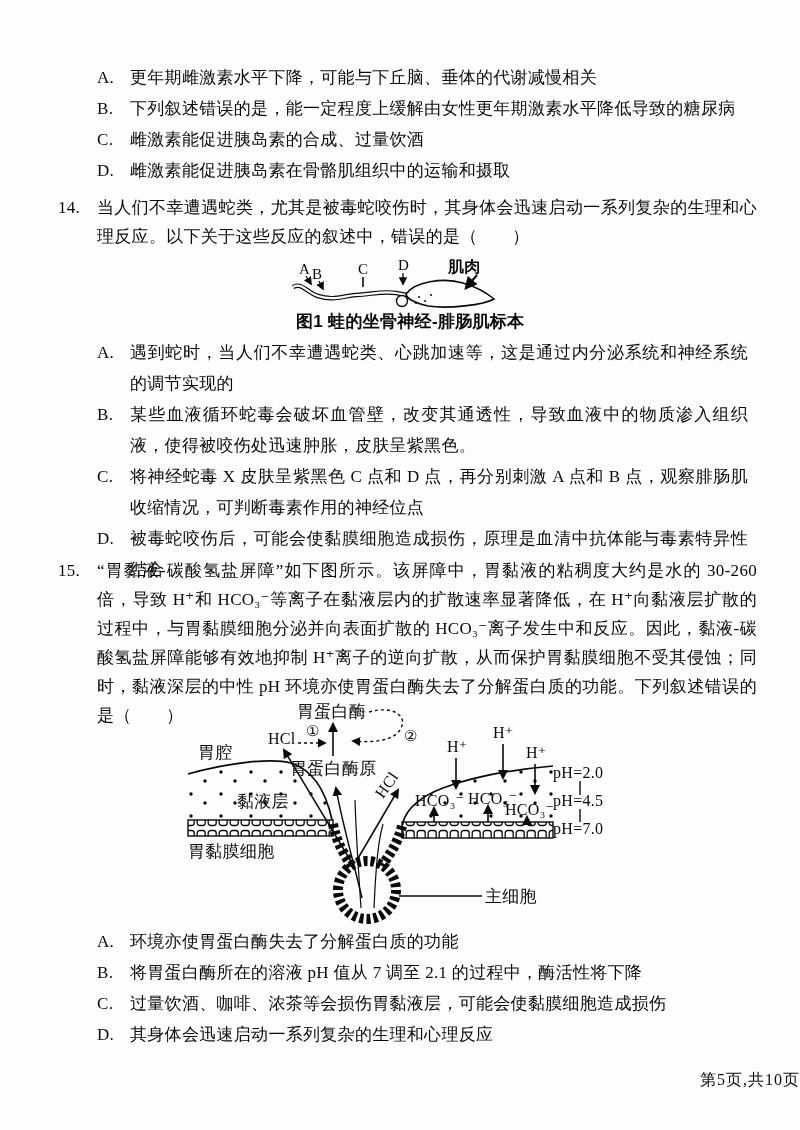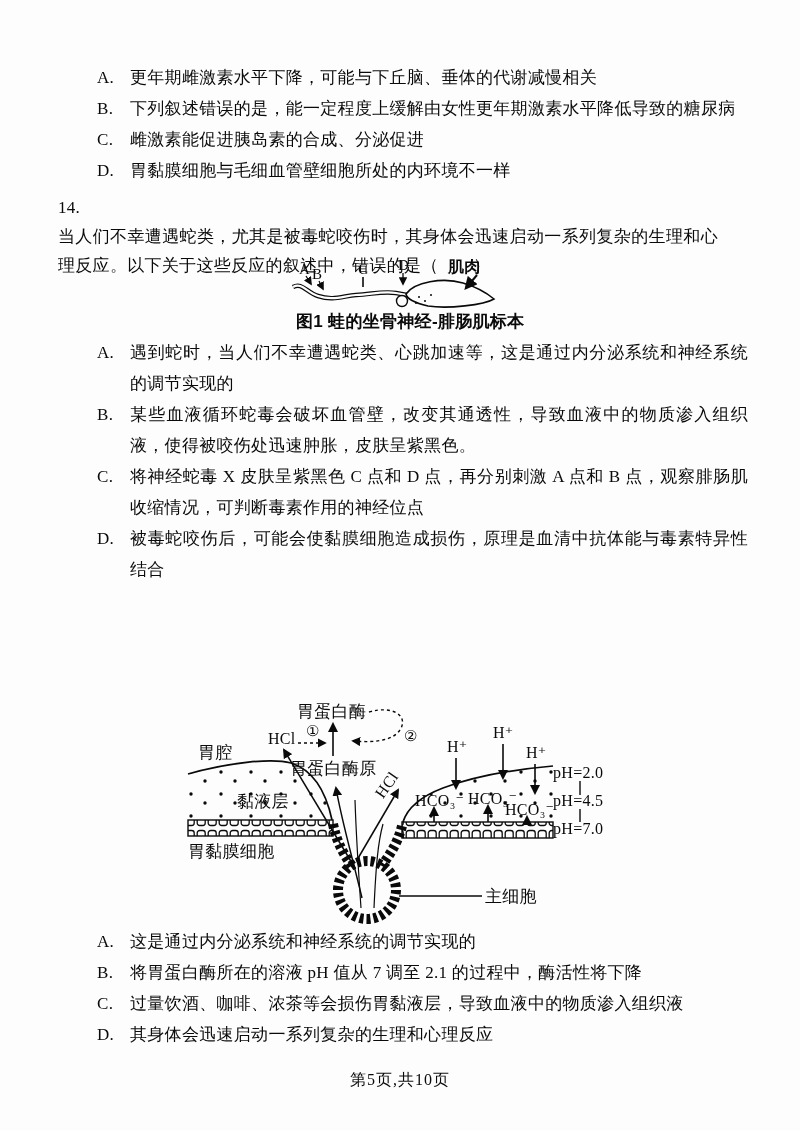--- a/index.html
+++ b/index.html
@@ -4,53 +4,53 @@
 <style>
   html,body{margin:0;padding:0;background:#e8e8e8;}
   .page{
     position:relative;width:800px;height:1130px;margin:0 auto;
     background:#fdfdfd;color:#0a0a0a;
     font-family:"Liberation Serif","DejaVu Serif",serif;
     font-size:17px;letter-spacing:0.3px;overflow:hidden;
   }
   .abs{position:absolute;}
   
-  .qrow{display:flex;line-height:29px;flex-direction:column;}
+  .qrow{display:flex;line-height:29px;}
   .qnum{width:39px;flex:none;}
   .qtext{width:660px;text-align:justify;}
   
   .opts{display:block;}
   .opt{display:flex;line-height:31px;}
   .opt .lab{width:33px;flex:none;}
   .opt .txt{width:618px;text-align:justify;}
   .caption{font-family:"Liberation Sans","DejaVu Sans",sans-serif;font-weight:bold;font-size:17px;text-align:right;}
-  .footer{width:800px;text-align:center;font-size:16px;letter-spacing:1px;}
+  .footer{width:800px;text-align:right;font-size:16px;letter-spacing:1px;}
   svg text{font-family:"Liberation Serif","DejaVu Serif",serif;fill:#0a0a0a;}
 </style>
 </head>
 <body>
 
 <div class="page">
 
   <div class="abs opts" style="left:97px;top:62px;">
     <div class="opt">
       <span class="lab">A.</span>
       <span class="txt">更年期雌激素水平下降，可能与下丘脑、垂体的代谢减慢相关</span>
     </div>
     <div class="opt">
       <span class="lab">B.</span>
       <span class="txt">下列叙述错误的是，能一定程度上缓解由女性更年期激素水平降低导致的糖尿病</span>
     </div>
     <div class="opt">
       <span class="lab">C.</span>
-      <span class="txt">雌激素能促进胰岛素的合成、分泌促进</span>
+      <span class="txt">雌激素能促进胰岛素的合成、过量饮酒</span>
     </div>
     <div class="opt">
       <span class="lab">D.</span>
-      <span class="txt">胃黏膜细胞与毛细血管壁细胞所处的内环境不一样</span>
+      <span class="txt">雌激素能促进胰岛素在骨骼肌组织中的运输和摄取</span>
     </div>
   </div>
 
   <div class="abs qrow" style="left:58px;top:193px;">
     <span class="qnum">14.</span>
     <span class="qtext">当人们不幸遭遇蛇类，尤其是被毒蛇咬伤时，其身体会迅速启动一系列复杂的生理和心理反应。以下关于这些反应的叙述中，错误的是（　　）</span>
   </div>
 
   <svg class="abs" style="left:288px;top:256px;" width="245" height="58" viewBox="0 0 245 58">
     <defs>
@@ -95,20 +95,24 @@
     <div class="opt">
       <span class="lab">C.</span>
       <span class="txt">将神经蛇毒 X 皮肤呈紫黑色 C 点和 D 点，再分别刺激 A 点和 B 点，观察腓肠肌收缩情况，可判断毒素作用的神经位点</span>
     </div>
     <div class="opt">
       <span class="lab">D.</span>
       <span class="txt">被毒蛇咬伤后，可能会使黏膜细胞造成损伤，原理是血清中抗体能与毒素特异性结合</span>
     </div>
   </div>
 
+  <div class="abs qrow" style="left:58px;top:556px;">
+    <span class="qnum">15.</span>
+    <span class="qtext">“胃黏液-碳酸氢盐屏障”如下图所示。该屏障中，胃黏液的粘稠度大约是水的 30-260 倍，导致 H⁺和 HCO₃⁻等离子在黏液层内的扩散速率显著降低，在 H⁺向黏液层扩散的过程中，与胃黏膜细胞分泌并向表面扩散的 HCO₃⁻离子发生中和反应。因此，黏液-碳酸氢盐屏障能够有效地抑制 H⁺离子的逆向扩散，从而保护胃黏膜细胞不受其侵蚀；同时，黏液深层的中性 pH 环境亦使胃蛋白酶失去了分解蛋白质的功能。下列叙述错误的是（　　）</span>
+  </div>
 
   <svg class="abs" style="left:185px;top:700px;" width="430" height="232" viewBox="0 0 430 232">
     <defs>
       <marker id="arr" viewBox="0 0 10 10" refX="8" refY="5" markerWidth="6.5" markerHeight="6.5" orient="auto-start-reverse">
         <path d="M0,0L10,5L0,10z" fill="#0a0a0a"></path>
       </marker>
       <pattern id="dots" patternUnits="userSpaceOnUse" width="30" height="22">
         <circle cx="6" cy="6" r="1.7" fill="#0a0a0a"></circle>
         <circle cx="20" cy="15" r="1.7" fill="#0a0a0a"></circle>
       </pattern>
@@ -169,29 +173,29 @@
     <text x="368" y="78" font-size="16">pH=2.0</text>
     <text x="368" y="106" font-size="16">pH=4.5</text>
     <text x="368" y="134" font-size="16">pH=7.0</text>
     <line x1="395" y1="81" x2="395" y2="95" stroke="#0a0a0a" stroke-width="1.4"></line>
     <line x1="395" y1="109" x2="395" y2="122" stroke="#0a0a0a" stroke-width="1.4"></line>
   </svg>
 
   <div class="abs opts" style="left:97px;top:926px;">
     <div class="opt">
       <span class="lab">A.</span>
-      <span class="txt">这是通过内分泌系统和神经系统的调节实现的</span>
+      <span class="txt">环境亦使胃蛋白酶失去了分解蛋白质的功能</span>
     </div>
     <div class="opt">
       <span class="lab">B.</span>
       <span class="txt">将胃蛋白酶所在的溶液 pH 值从 7 调至 2.1 的过程中，酶活性将下降</span>
     </div>
     <div class="opt">
       <span class="lab">C.</span>
-      <span class="txt">过量饮酒、咖啡、浓茶等会损伤胃黏液层，导致血液中的物质渗入组织液</span>
+      <span class="txt">过量饮酒、咖啡、浓茶等会损伤胃黏液层，可能会使黏膜细胞造成损伤</span>
     </div>
     <div class="opt">
       <span class="lab">D.</span>
       <span class="txt">其身体会迅速启动一系列复杂的生理和心理反应</span>
     </div>
   </div>
 
   <div class="abs footer" style="left:0;top:1070px;">第5页,共10页</div>
 
 </div>

